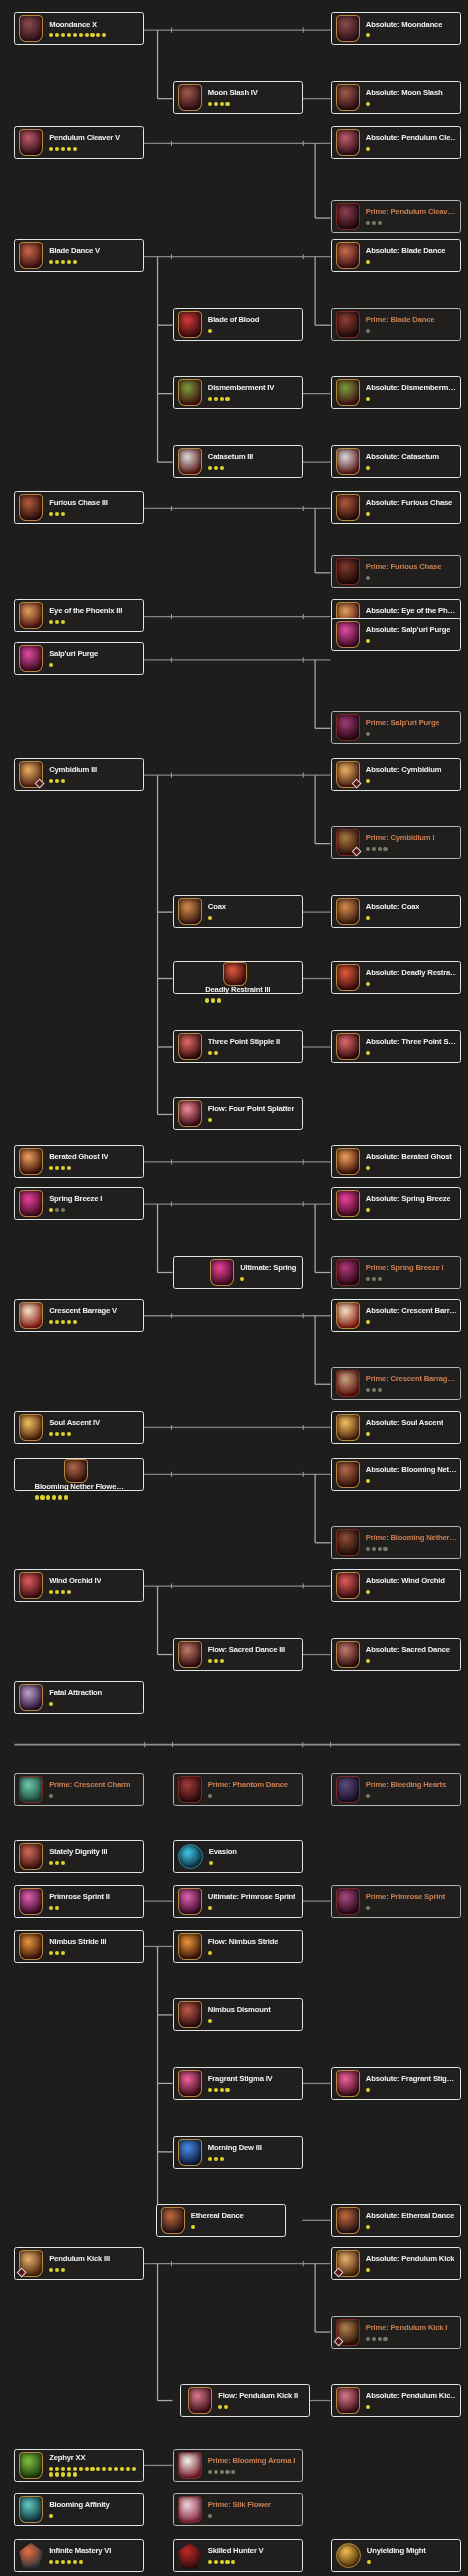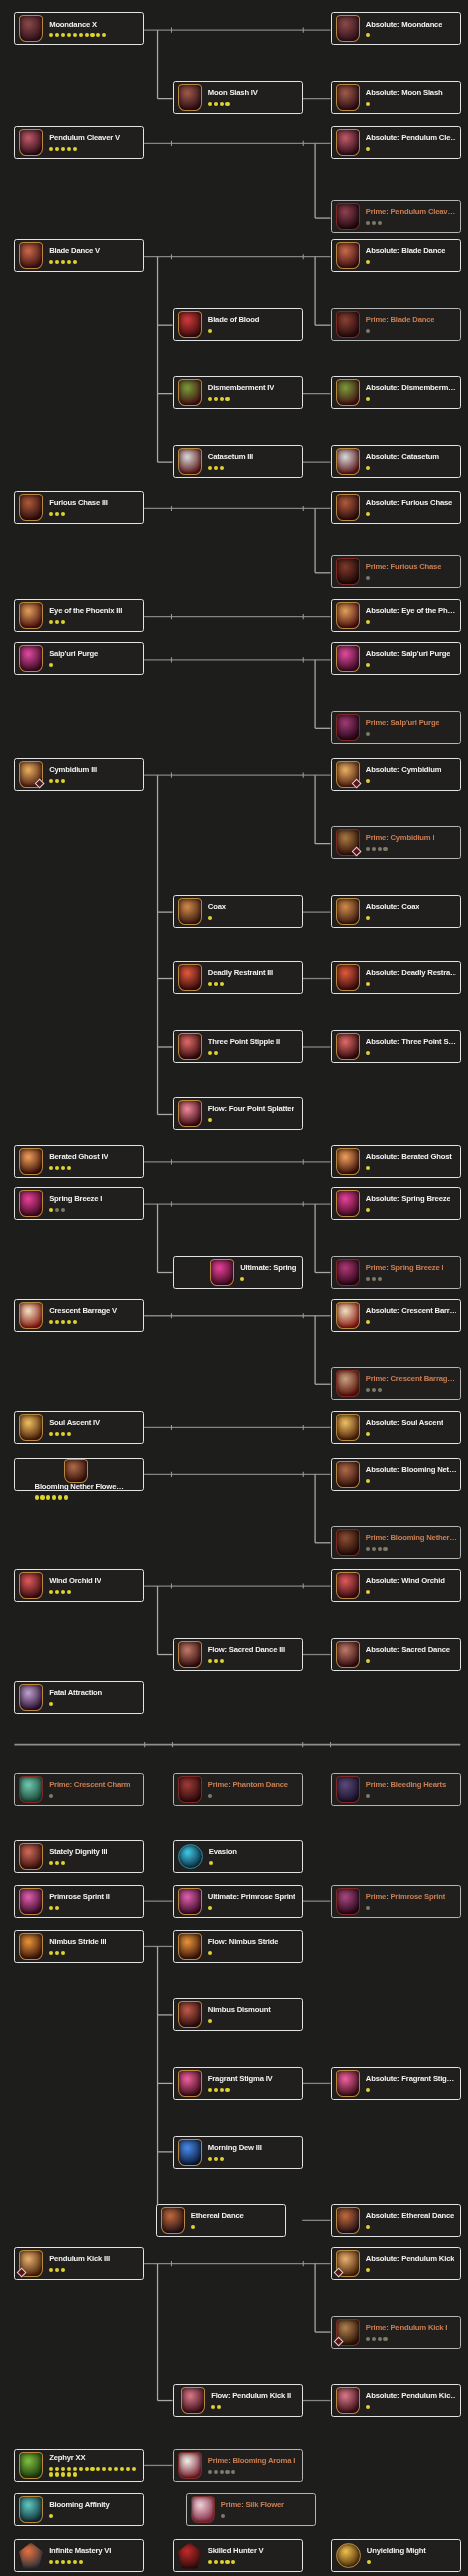--- a/index.html
+++ b/index.html
@@ -382,21 +382,21 @@
       </div>
       <div class="node" style="left: 14.4px; top: 642px;">
         <div class="icon" style="background: radial-gradient(circle at 38% 32%, rgb(224, 74, 160), rgb(58, 10, 32) 78%);"></div>
         <div class="txt">
           <div class="name">Salp'uri Purge</div>
           <div class="dots">
             <span class="dot y"></span>
           </div>
         </div>
       </div>
-      <div class="node" style="left: 331px; top: 642px;">
+      <div class="node" style="left: 331px; top: 618px;">
         <div class="icon" style="background: radial-gradient(circle at 38% 32%, rgb(224, 74, 160), rgb(58, 10, 32) 78%);"></div>
         <div class="txt">
           <div class="name">Absolute: Salp'uri Purge</div>
           <div class="dots">
             <span class="dot y"></span>
           </div>
         </div>
       </div>
       <div class="node prime orange" style="left: 331px; top: 711px;">
         <div class="icon fr-red" style="background: radial-gradient(circle at 38% 32%, rgb(160, 58, 116), rgb(38, 6, 22) 78%);"></div>
@@ -456,21 +456,21 @@
       </div>
       <div class="node" style="left: 331px; top: 895px;">
         <div class="icon" style="background: radial-gradient(circle at 38% 32%, rgb(208, 138, 74), rgb(58, 26, 16) 78%);"></div>
         <div class="txt">
           <div class="name">Absolute: Coax</div>
           <div class="dots">
             <span class="dot y"></span>
           </div>
         </div>
       </div>
-      <div class="node" style="left: 173px; top: 961px;">
+      <div class="node" style="left: 173px; top: 961px; flex-direction: column;">
         <div class="icon" style="background: radial-gradient(circle at 38% 32%, rgb(224, 90, 58), rgb(56, 12, 12) 78%);"></div>
         <div class="txt">
           <div class="name">Deadly Restraint III</div>
           <div class="dots">
             <span class="dot y"></span>
             <span class="dot y"></span>
             <span class="dot y"></span>
           </div>
         </div>
       </div>
@@ -896,21 +896,21 @@
         <div class="txt">
           <div class="name">Prime: Pendulum Kick I</div>
           <div class="dots">
             <span class="dot g"></span>
             <span class="dot g"></span>
             <span class="dot g"></span>
             <span class="dot g"></span>
           </div>
         </div>
       </div>
-      <div class="node" style="left: 173px; top: 2384px; padding-left: 7px;">
+      <div class="node" style="left: 180px; top: 2384px; padding-left: 7px;">
         <div class="icon" style="background: radial-gradient(circle at 38% 32%, rgb(216, 122, 138), rgb(58, 12, 20) 78%);"></div>
         <div class="txt">
           <div class="name">Flow: Pendulum Kick II</div>
           <div class="dots">
             <span class="dot y"></span>
             <span class="dot y"></span>
           </div>
         </div>
       </div>
       <div class="node" style="left: 331px; top: 2384px;">
@@ -967,21 +967,21 @@
       </div>
       <div class="node" style="left: 14.4px; top: 2493px;">
         <div class="icon" style="background: radial-gradient(circle at 38% 32%, rgb(96, 200, 192), rgb(16, 48, 56) 78%);"></div>
         <div class="txt">
           <div class="name">Blooming Affinity</div>
           <div class="dots">
             <span class="dot y"></span>
           </div>
         </div>
       </div>
-      <div class="node prime orange" style="left: 186px; top: 2493px;">
+      <div class="node prime orange" style="left: 173px; top: 2493px;">
         <div class="icon fr-red" style="background: radial-gradient(circle at 38% 32%, rgb(240, 208, 216), rgb(138, 48, 72) 78%);"></div>
         <div class="txt">
           <div class="name">Prime: Silk Flower</div>
           <div class="dots">
             <span class="dot g"></span>
           </div>
         </div>
       </div>
       <div class="node" style="left: 14.4px; top: 2539px;">
         <div class="icon sh-p" style="background: radial-gradient(circle at 38% 32%, rgb(232, 112, 64), rgb(36, 48, 58) 78%);"></div>

